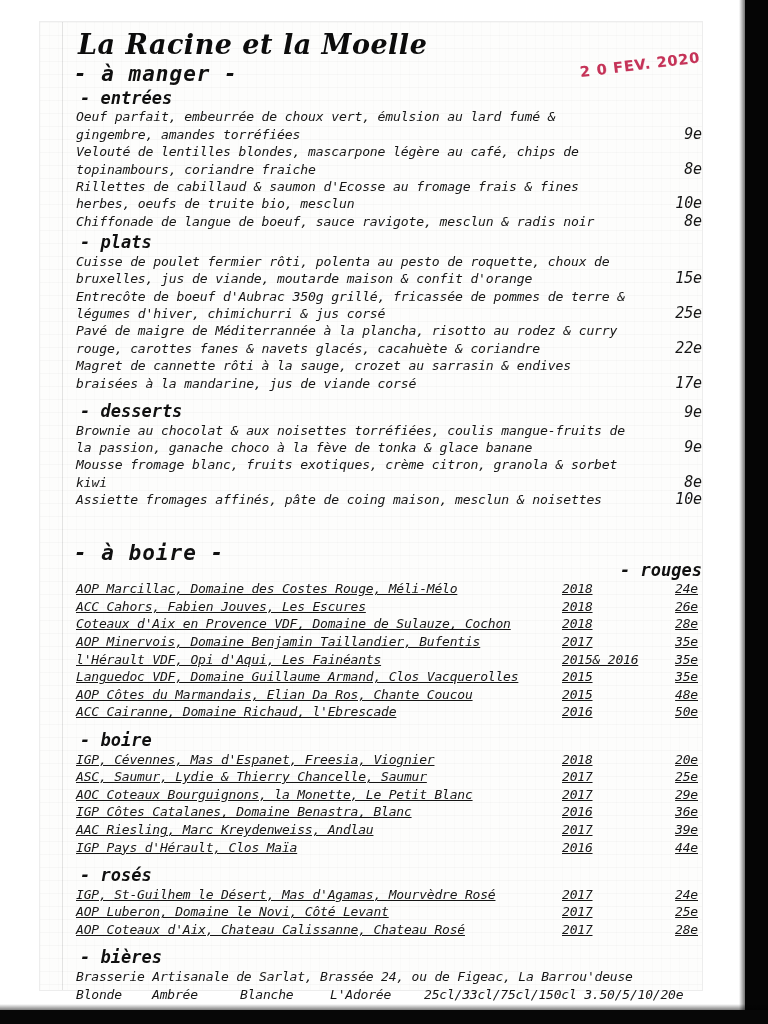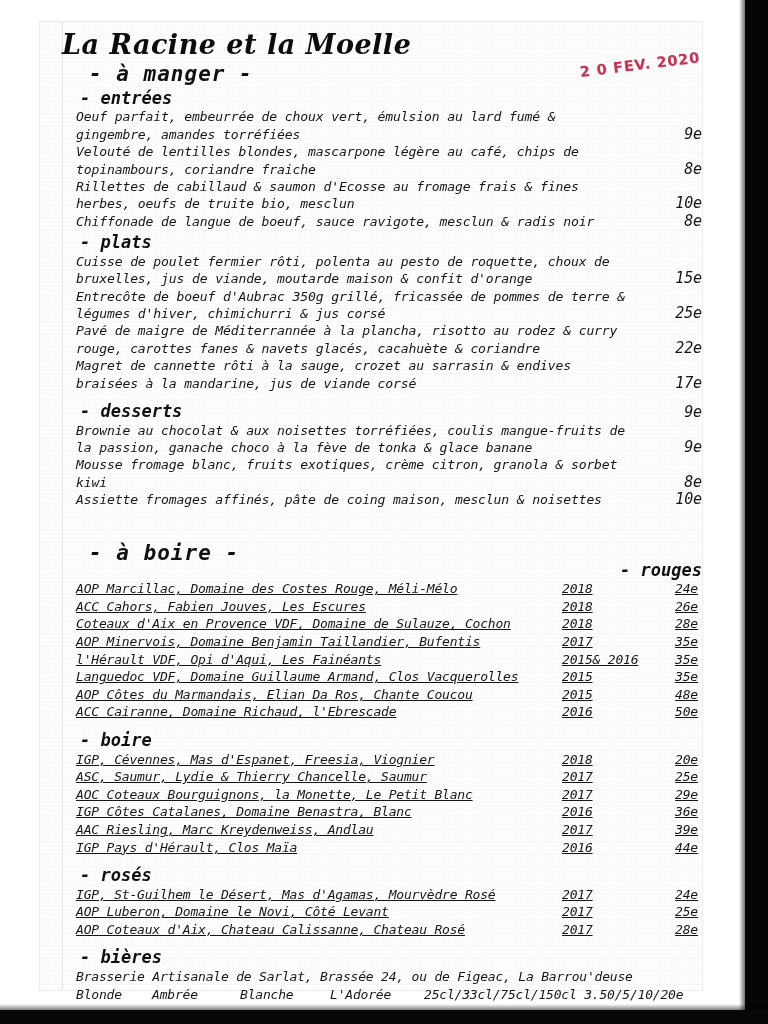--- a/index.html
+++ b/index.html
@@ -98,31 +98,31 @@
   }
 
   .title {
     font-family: "DejaVu Serif", serif;
     font-weight: bold;
     font-style: italic;
     font-size: 27px;
     letter-spacing: 0.5px;
     line-height: 1.1;
     margin: 0 0 2px 0;
-    padding-left: 0;
+    padding-left: 16px;
     color: #0c0c0c;
   }
 
   .section-head {
     font-family: "DejaVu Sans Mono", monospace;
     font-weight: bold;
     font-style: italic;
     font-size: 19px;
     line-height: 1.15;
-    padding-left: 27px;
+    padding-left: 12px;
     margin: 2px 0 0 0;
     color: #101010;
   }
   .section-head.big {
     font-size: 21px;
     letter-spacing: 1px;
   }
   .section-head.sub {
     font-size: 17px;
     padding-left: 18px;

